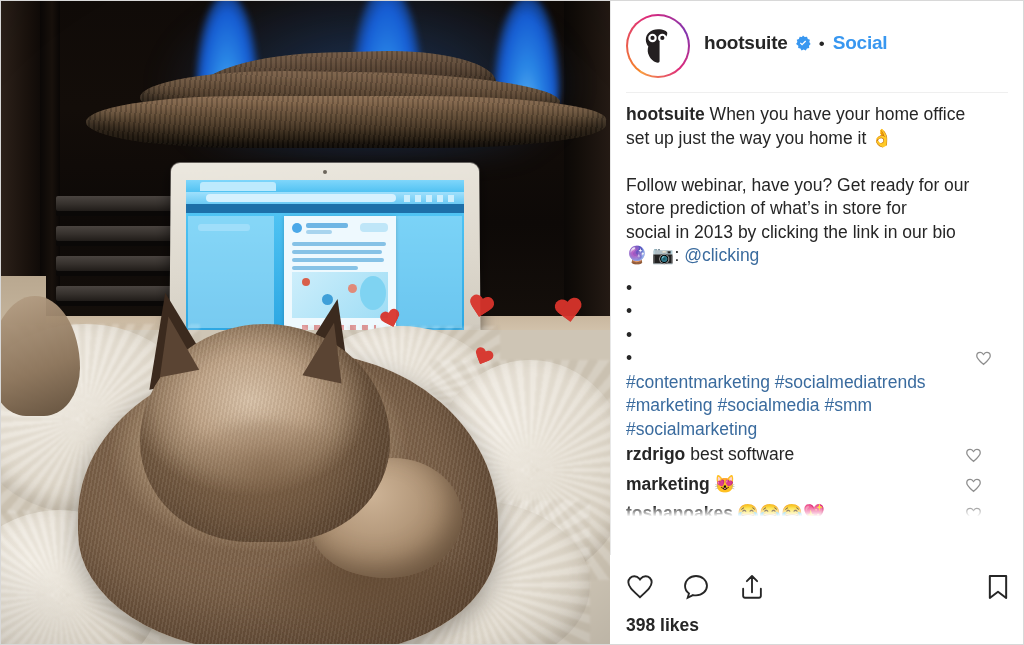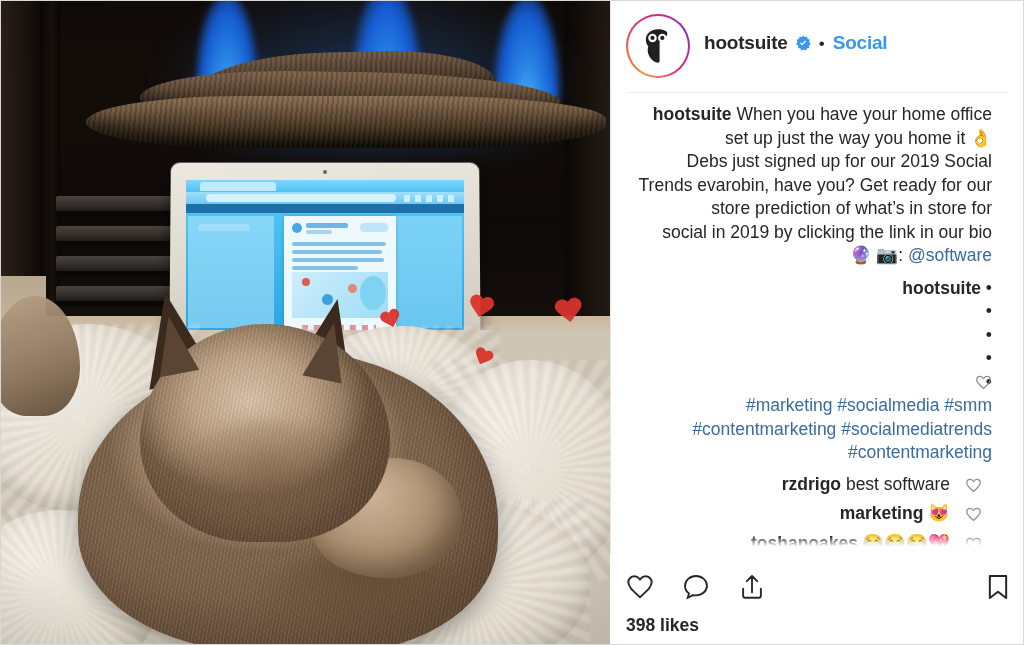--- a/index.html
+++ b/index.html
@@ -290,35 +290,35 @@
   .owl-svg { width:40px; height:40px; display:block; }
 
   .hdr-meta { margin-left:14px; margin-top:18px; display:flex; align-items:center; gap:7px; }
   .hdr-user { font-size:19px; font-weight:bold; color:#262626; letter-spacing:-.2px; }
   .verified { width:16px; height:16px; flex:0 0 16px; }
   .hdr-dot { color:#262626; font-size:17px; line-height:1; margin:0 1px; }
   .hdr-follow { color:#3897f0; font-size:19px; font-weight:bold; letter-spacing:-.2px; cursor:pointer; }
 
   .hdr-divider { height:1px; background:#efefef; margin:0 16px; }
 
-  .content { padding:10px 32px 0 16px;text-align:right; }
+  .content { padding:10px 32px 0 16px; }
   .cap { font-size:17.5px; line-height:23.5px; color:#262626; word-wrap:break-word; }
   .cap b { font-weight:bold; }
   .cap .emoji { font-family:"DejaVu Sans", sans-serif; }
 
   .cap-block2 { margin-top:9px; }
   .bullet-line { font-size:17.5px; line-height:23.5px; color:#262626; }
   .bullet-line b { font-weight:bold; }
 
   .hashtags { font-size:17.5px; line-height:23.5px; color:#3a6b9e; margin-top:0px; }
 
   .dot-row { position:relative; }
   .mini-heart { position:absolute; right:0; width:17px; height:17px; }
 
-  .comments { margin-top:8px; position:relative; }
+  .comments { margin-top:2px; position:relative; }
   .comment {
     position:relative; font-size:17.5px; line-height:23.5px; color:#262626;
     padding-right:42px; white-space:nowrap; margin-bottom:6px;
   }
   .comment b { font-weight:bold; }
   .comment .mini-heart { top:4px; right:10px; }
   .comment.clipped { overflow:hidden; }
 
   .fade-mask {
     position:absolute; left:0; right:0; bottom:0; height:14px;
@@ -497,44 +497,41 @@
         <span class="hdr-follow">Social</span>
       </div>
     </div>
 
     <div class="hdr-divider"></div>
 
     <div class="content">
       <div class="cap">
         <b>hootsuite</b><span> When you have your home office</span><br>
         <span>set up just the way you home it </span><span class="emoji">👌</span><br>
-        <span>Debs just signed up for our 2019 Social</span><br>
-        <span>Trends evarobin, have you? Get ready for our</span><br>
+        <br>
+        <span>Follow webinar, have you? Get ready for our</span><br>
         <span>store prediction of what’s in store for</span><br>
-        <span>social in 2019 by clicking the link in our bio</span><br>
+        <span>social in 2013 by clicking the link in our bio</span><br>
         <span class="emoji">🔮</span>
-        <span class="emoji">📷</span><span>: </span><span style="color:#3a6b9e">@software</span>
+        <span class="emoji">📷</span><span>: </span><span style="color:#3a6b9e">@clicking</span>
       </div>
 
       <div class="cap-block2">
-        <div class="bullet-line">
-          <b>hootsuite</b><span> •</span>
-        </div>
         <div class="bullet-line">•</div>
         <div class="bullet-line">•</div>
         <div class="bullet-line">•</div>
         <div class="bullet-line dot-row">
           <span>•</span>
           <svg class="mini-heart" style="top:3px" viewBox="0 0 24 24">
             <path fill="none" stroke="#8e8e8e" stroke-width="1.8" d="M12 20.3l-1.4-1.3C5.6 14.5 2.5 11.7 2.5 8.3 2.5 5.6 4.6 3.5 7.3 3.5c1.5 0 3 .7 3.9 1.9l.8 1 .8-1c.9-1.2 2.4-1.9 3.9-1.9 2.7 0 4.8 2.1 4.8 4.8 0 3.4-3.1 6.2-8.1 10.7z"></path>
           </svg>
         </div>
+        <div class="hashtags">#contentmarketing #socialmediatrends</div>
         <div class="hashtags">#marketing #socialmedia #smm</div>
-        <div class="hashtags">#contentmarketing #socialmediatrends</div>
-        <div class="hashtags">#contentmarketing</div>
+        <div class="hashtags">#socialmarketing</div>
       </div>
 
       <div class="comments">
         <div class="comment">
           <b>rzdrigo</b><span> best software</span>
           <svg class="mini-heart" viewBox="0 0 24 24">
             <path fill="none" stroke="#8e8e8e" stroke-width="1.8" d="M12 20.3l-1.4-1.3C5.6 14.5 2.5 11.7 2.5 8.3 2.5 5.6 4.6 3.5 7.3 3.5c1.5 0 3 .7 3.9 1.9l.8 1 .8-1c.9-1.2 2.4-1.9 3.9-1.9 2.7 0 4.8 2.1 4.8 4.8 0 3.4-3.1 6.2-8.1 10.7z"></path>
           </svg>
         </div>
         <div class="comment">

